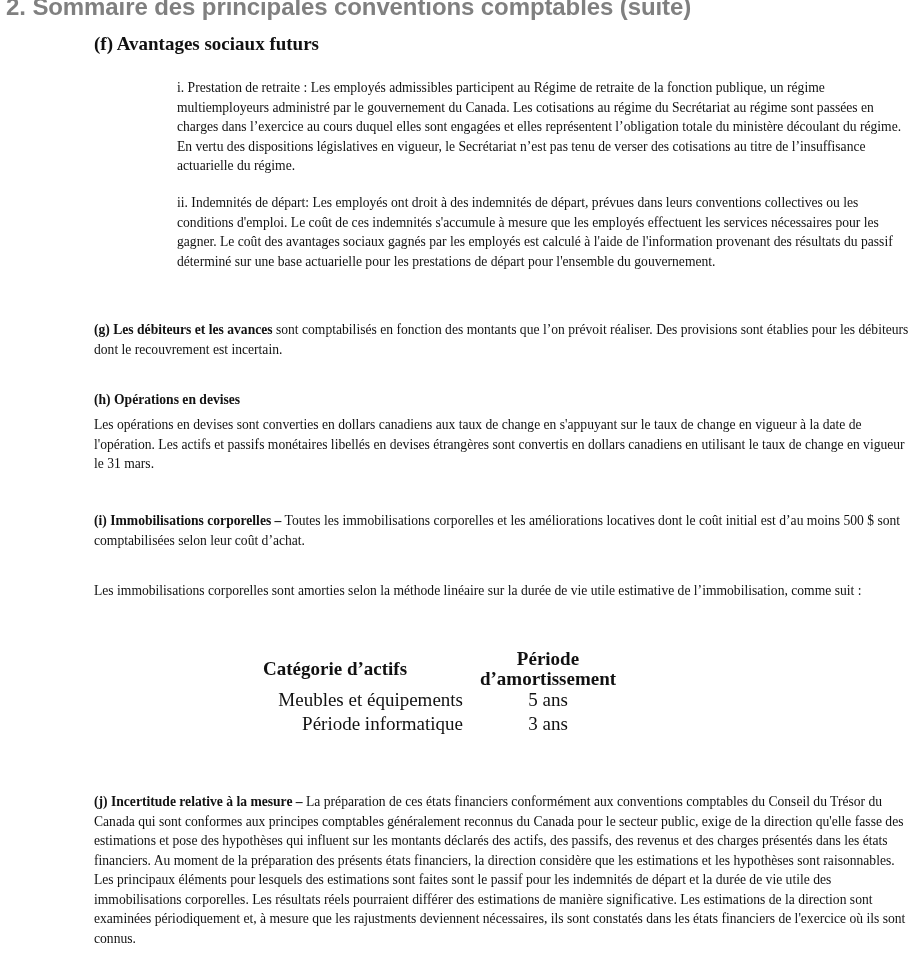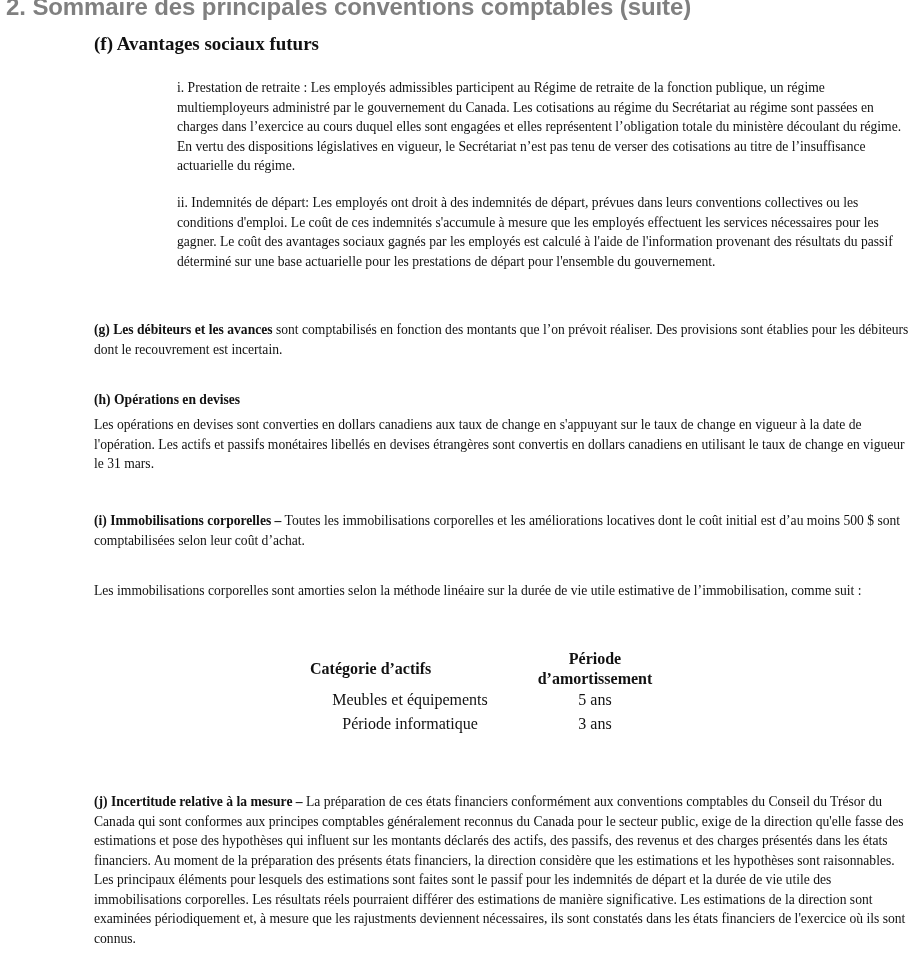--- a/index.html
+++ b/index.html
@@ -28,27 +28,26 @@
     }
     .p-g { top: 320px; }
     .h-h { top: 390px; font-weight: bold; }
     .p-h { top: 415px; }
     .p-i { top: 511px; }
     .p-amort { top: 581px; width: 822px; }
     .p-j { top: 792px; width: 822px; }
     b { font-weight: bold; text-align: center; }
     table.assets {
       position: absolute; left: 260px; top: 649px; border-collapse: collapse;
-      font-size: 16px;
-      margin-left: 47px;
+      font-size: 19px;
     }
     table.assets th, table.assets td { padding: 0; height: 23.5px; }
     table.assets th { font-weight: bold; text-align: left; }
     table.assets th.col2 { text-align: center; }
-    table.assets td.col1 { width: 200px; text-align: center; padding-left: 3px; }
+    table.assets td.col1 { width: 200px; text-align: right; padding-left: 3px; }
     table.assets th.col1 { padding-left: 3px; }
     table.assets td.col2, table.assets th.col2 { width: 170px; text-align: center; }
   </style>
 </head>
 <body>
 
 <h1 class="title">2. Sommaire des principales conventions comptables (suite)</h1>
 
 <div class="sub-f">(f) Avantages sociaux futurs</div>
 

